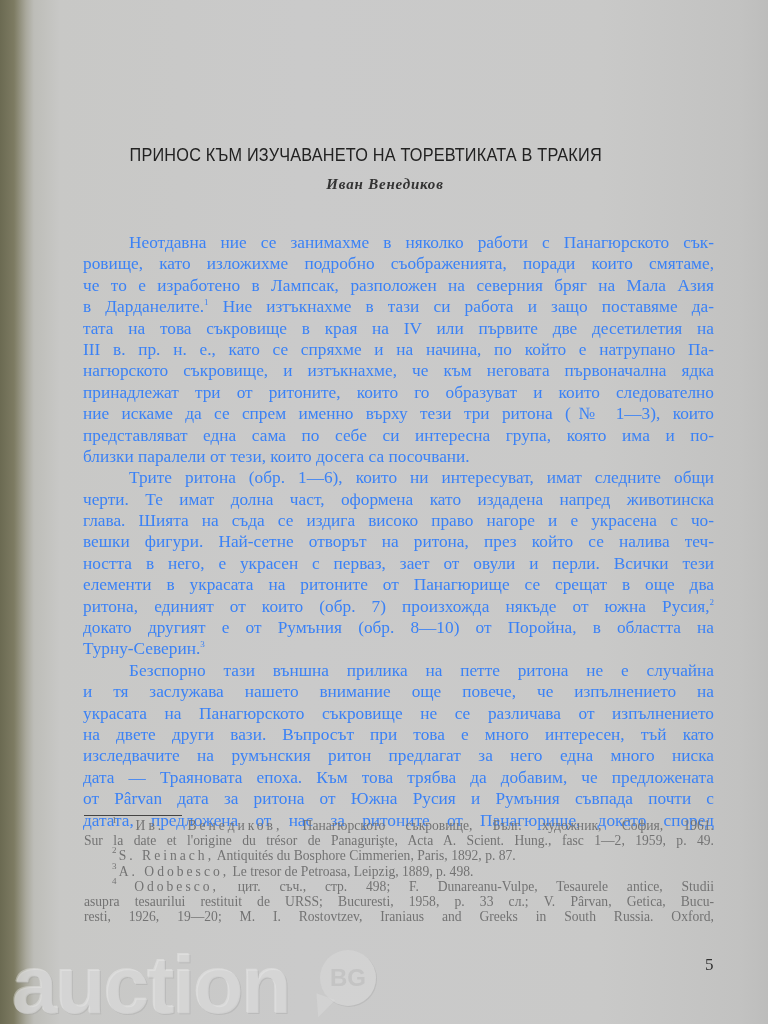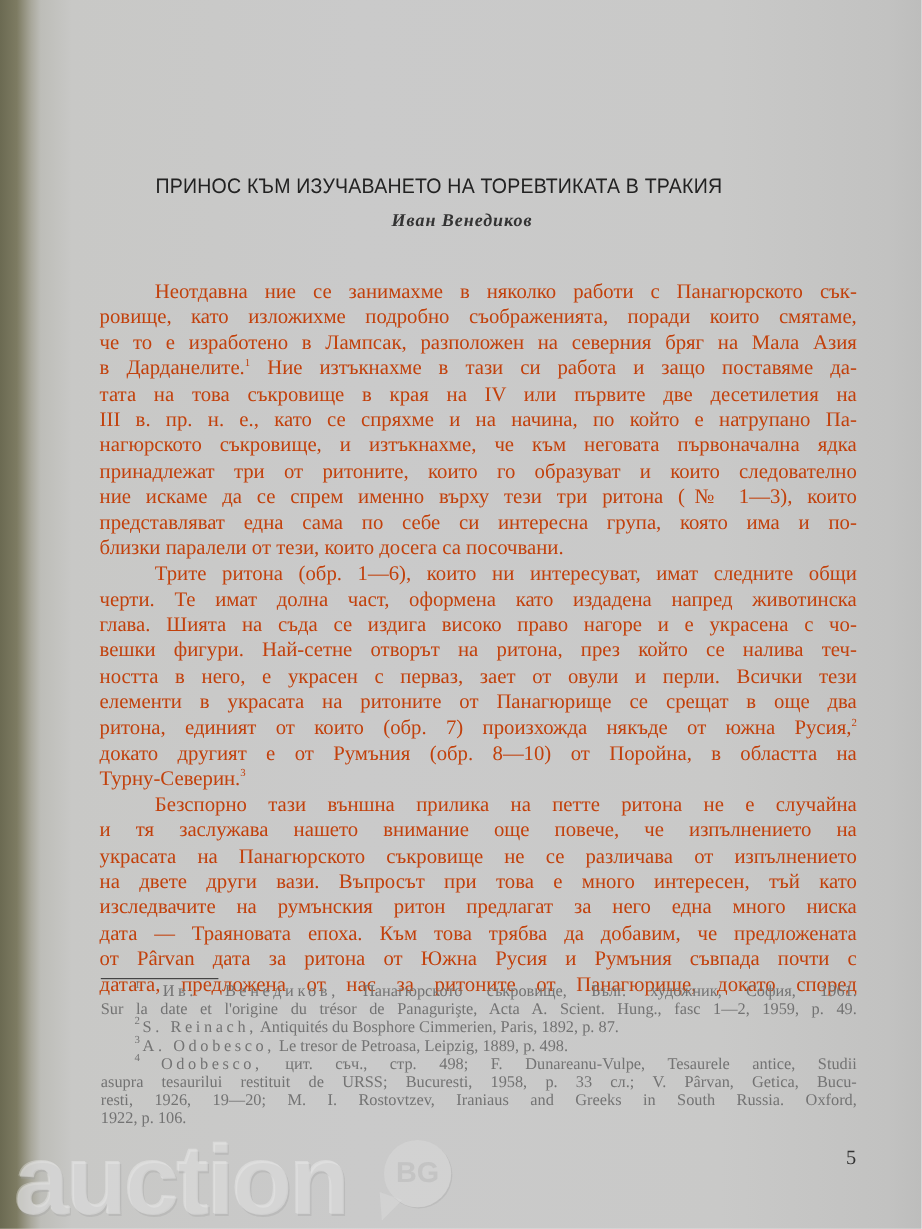--- a/index.html
+++ b/index.html
@@ -21,21 +21,21 @@
       transform: scaleX(0.93); transform-origin: left center;
       white-space: nowrap;
     }
     .author {
       position: absolute; top: 176px; left: 96px; width: 578px;
       text-align: center; font-style: italic; font-weight: bold;
       font-size: 15px; letter-spacing: 0.8px; color: #333;
     }
     .body-text {
       position: absolute; left: 83px; top: 232px; width: 631px;
-      font-size: 17.3px; line-height: 21.4px; color: #c2410c;
+      font-size: 17.3px; line-height: 21.4px; color: #3b82f6;
     }
     .line {
       display: block; white-space: nowrap; text-align: justify; text-align-last: justify;
       height: 21.4px;
     }
     .line.last { text-align-last: left; }
     .line.indent { padding-left: 46px; }
     sup { font-size: 9px; vertical-align: 7px; line-height: 0; }
     .rule {
       position: absolute; left: 84px; top: 815px; width: 98px; height: 1px;
@@ -119,21 +119,20 @@
 
   <div class="rule"></div>
   <div class="notes" id="notes">
       <span class="note indent just"><sup>1 </sup><span class="spaced">Ив. Венедиков,</span><span> Панагюрското съкровище, Бълг. художник, София, 1961.</span></span>
       <span class="note just"><span>Sur la date et l'origine du trésor de Panagurişte, Acta A. Scient. Hung., fasc 1—2, 1959, p. 49.</span></span>
       <span class="note indent last"><sup>2 </sup><span class="spaced">S. Reinach,</span><span> Antiquités du Bosphore Cimmerien, Paris, 1892, p. 87.</span></span>
       <span class="note indent last"><sup>3 </sup><span class="spaced">A. Odobesco,</span><span> Le tresor de Petroasa, Leipzig, 1889, p. 498.</span></span>
       <span class="note indent just"><sup>4 </sup><span class="spaced">Odobesco,</span><span> цит. съч., стр. 498; F. Dunareanu-Vulpe, Tesaurele antice, Studii</span></span>
       <span class="note just"><span>asupra tesaurilui restituit de URSS; Bucuresti, 1958, p. 33 сл.; V. Pârvan, Getica, Bucu-</span></span>
       <span class="note just"><span>resti, 1926, 19—20; M. I. Rostovtzev, Iraniaus and Greeks in South Russia. Oxford,</span></span>
-      <span class="note last"><span>1922, p. 106.</span></span>
     </div>
 
   <div class="page-number">5</div>
 
   <div class="watermark">
     <div class="wm-word">auction</div>
     <div class="wm-tail"></div>
     <div class="wm-bubble">BG</div>
   </div>
 </div>

